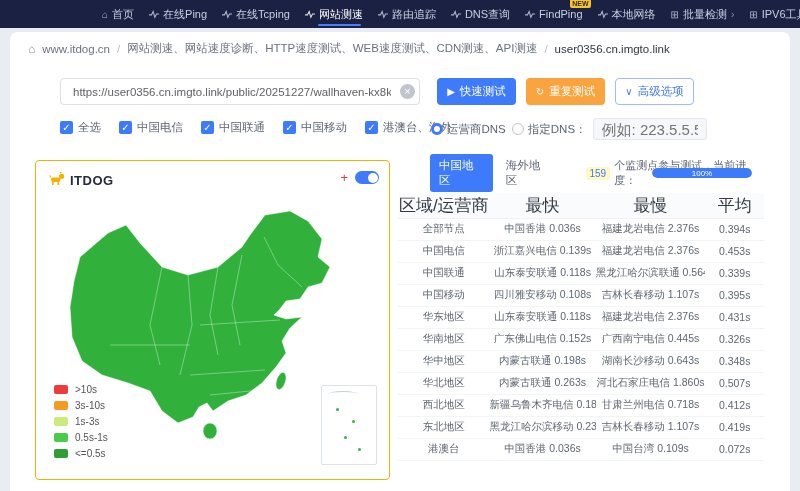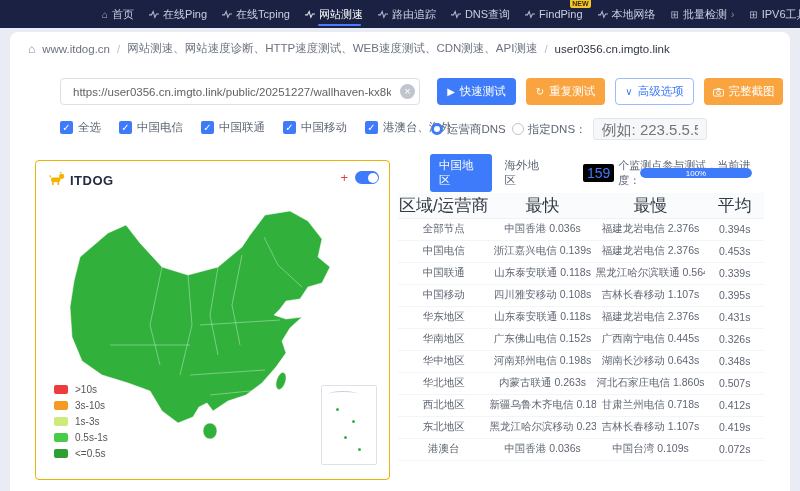--- a/index.html
+++ b/index.html
@@ -109,24 +109,24 @@
     border:1px solid #dde1e8; border-radius:2px; background:#fff;
   }
   .inset .isl { position:absolute; border-radius:50%; background:#35b24a; }
   .inset .arc { position:absolute; left:6px; top:5px; width:30px; height:6px; border-top:1.5px solid #c9ced6; border-radius:50%; }
   
   .results { position:absolute; left:388px; top:128px; width:366px; }
   .results-header { display:flex; align-items:center; height:26px; position:relative; }
   .tab { font-size:11.5px; color:#5c6575; padding:4px 9px; border-radius:3px; cursor:pointer; }
   .tab.active { background:#3e7bfa; color:#fff;margin-left:32px; }
   .tab + .tab { margin-left:4px; }
-  .count-badge { margin-left:26px; background:#000000; color:#3e7bfa; font-size:14px; padding:1px 4px; border-radius:2px; }
+  .count-badge { margin-left:26px; background:#fef9c3; color:#3e7bfa; font-size:10px; padding:1px 4px; border-radius:2px; }
   .progress-text { margin-left:4px; font-size:11px; color:#5c6575; }
   .progress {
-    position:absolute; right:12px; top:8px; width:112px; height:10px;
+    position:absolute; right:12px; top:8px; width:100px; height:10px;
     border-radius:5px; background:#eef2f8; overflow:hidden;
   }
   .progress-fill {
     height:100%; background:#3e7bfa; border-radius:5px; color:#fff; font-size:8px;
     display:flex; align-items:center; justify-content:center;
   }
   .results-table { width:100%; border-collapse:collapse; margin-top:7px; table-layout:fixed; }
   .results-table th {
     font-size:17px; color:#333a45; font-weight:normal; background:#fafbfd;
     height:25px; border-bottom:1px solid #eef1f5; text-align:center;
@@ -238,30 +238,20 @@
       <span class="ic">▶</span>
       <span>快速测试</span>
     </button>
     <button class="btn btn-orange">
       <span class="ic">↻</span>
       <span>重复测试</span>
     </button>
     <button class="btn btn-outline">
       <span class="ic">∨</span>
       <span>高级选项</span>
-    </button>
-    <button class="btn btn-orange">
-      <span class="ic">
-        <svg width="11" height="10" viewBox="0 0 12 10">
-            <rect x="0.5" y="2.2" width="11" height="7.3" rx="1.5" fill="none" stroke="#fff"></rect>
-            <circle cx="6" cy="5.9" r="2.1" fill="none" stroke="#fff"></circle>
-            <rect x="4" y="0.5" width="4" height="2" rx="0.5" fill="#fff"></rect>
-          </svg>
-      </span>
-      <span>完整截图</span>
     </button>
   </div>
 
   <div class="filter-row" id="filter-row">
       <label class="cb">
         <span class="cb-box">✓</span>
         <span>全选</span>
       </label>
       <label class="cb">
         <span class="cb-box">✓</span>
@@ -418,21 +408,21 @@
             <td>0.431s</td>
           </tr>
           <tr>
             <td>华南地区</td>
             <td>广东佛山电信 0.152s</td>
             <td>广西南宁电信 0.445s</td>
             <td>0.326s</td>
           </tr>
           <tr>
             <td>华中地区</td>
-            <td>河南郑州电信 0.198s</td>
+            <td>内蒙古联通 0.198s</td>
             <td>湖南长沙移动 0.643s</td>
             <td>0.348s</td>
           </tr>
           <tr>
             <td>华北地区</td>
             <td>内蒙古联通 0.263s</td>
             <td>河北石家庄电信 1.860s</td>
             <td>0.507s</td>
           </tr>
           <tr>

